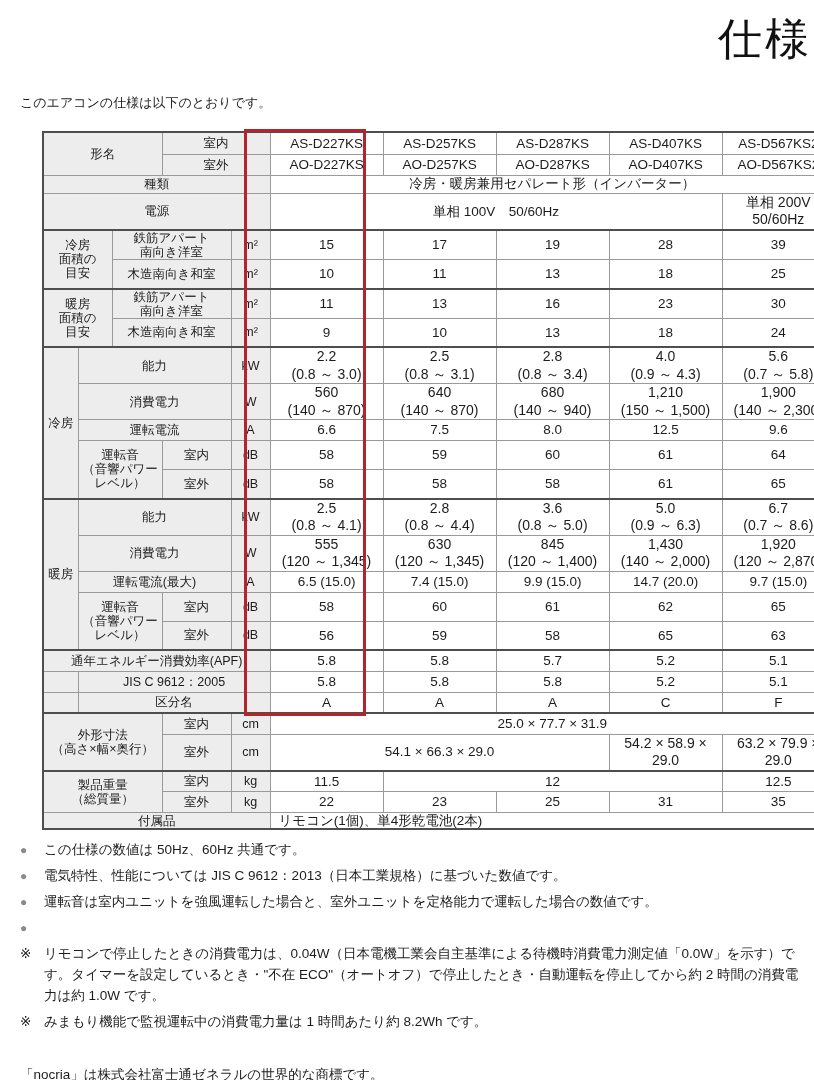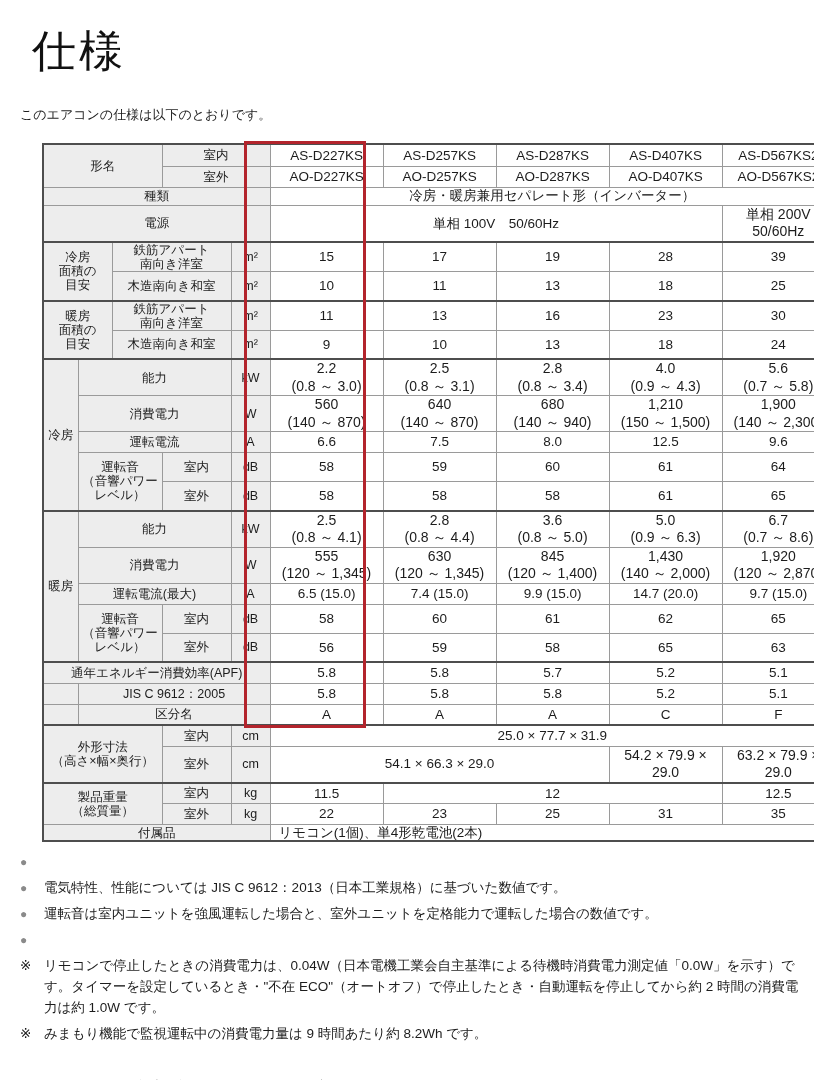--- a/index.html
+++ b/index.html
@@ -1,18 +1,18 @@
 <!DOCTYPE html>
 <html lang="ja"><head>
 <meta charset="utf-8">
 <style>
   html,body{margin:0;padding:0;background:#fff;}
   body{width:814px;min-height:1080px;font-family:"Liberation Sans","DejaVu Sans",sans-serif;color:#1c1c1c;}
   .page{padding:10px 2px 0 20px;}
-  h1.title{margin:12px;font-size:44px;font-weight:400;letter-spacing:3px;color:#111;}
+  h1.title{margin:0;font-size:44px;font-weight:400;letter-spacing:3px;color:#111;text-align:right;}
   p.intro{margin:25px 0 0 0;font-size:13px;}
   .table-wrap{position:relative;margin-top:19px;padding-left:22px;}
   table.spec{border-collapse:collapse;table-layout:fixed;width:792px;border:2px solid #4e4e4e;}
   td{border:1px solid #9a9a9a;text-align:center;vertical-align:middle;padding:0 2px;white-space:pre-line;line-height:1.12;overflow:hidden;}
   td.l{background:#ededed;font-size:12.5px;}
   td.v{background:#fff;font-size:13.5px;}
   td.left{text-align:left;padding-left:8px;border-radius:9px;}
   td.sm{font-size:14px;line-height:1.25;}
   tr.bt td{border-top:2px solid #4e4e4e;}
   tr.h22{height:22px}tr.h21{height:21px}tr.h18{height:18px}tr.h37{height:37px}
@@ -267,21 +267,21 @@
           <td class="l" rowspan="2" colspan="3">外形寸法
 （高さ×幅×奥行）</td>
           <td class="l">室内</td>
           <td class="l">cm</td>
           <td class="v" colspan="5">25.0 × 77.7 × 31.9</td>
         </tr>
         <tr class="h36">
           <td class="l">室外</td>
           <td class="l">cm</td>
           <td class="v" colspan="3">54.1 × 66.3 × 29.0</td>
-          <td class="v sm">54.2 × 79.9 ×
+          <td class="v sm">54.2 × 58.9 ×
 29.0</td>
           <td class="v sm">63.2 × 79.9 ×
 29.0</td>
         </tr>
         <tr class="h21 bt">
           <td class="l" rowspan="2" colspan="3">製品重量
 （総質量）</td>
           <td class="l">室内</td>
           <td class="l">kg</td>
           <td class="v">11.5</td>
@@ -302,39 +302,40 @@
           <td class="v left" colspan="5">リモコン(1個)、単4形乾電池(2本)</td>
         </tr>
       </tbody>
     </table>
     <div class="hl-box"></div>
   </div>
 
   <div class="notes">
     <div class="note dot">
       <span class="mk">●</span>
+      <span class="txt">この仕様の数値は 50Hz、60Hz 共通です。</span>
     </div>
     <div class="note dot">
       <span class="mk">●</span>
       <span class="txt">電気特性、性能については JIS C 9612：2013（日本工業規格）に基づいた数値です。</span>
     </div>
     <div class="note dot">
       <span class="mk">●</span>
       <span class="txt">運転音は室内ユニットを強風運転した場合と、室外ユニットを定格能力で運転した場合の数値です。</span>
     </div>
     <div class="note dot">
       <span class="mk">●</span>
     </div>
     <div class="note ref">
       <span class="mk">※</span>
       <span class="txt">リモコンで停止したときの消費電力は、0.04W（日本電機工業会自主基準による待機時消費電力測定値「0.0W」を示す）です。タイマーを設定しているとき・"不在 ECO"（オートオフ）で停止したとき・自動運転を停止してから約 2 時間の消費電力は約 1.0W です。</span>
     </div>
     <div class="note ref">
       <span class="mk">※</span>
-      <span class="txt">みまもり機能で監視運転中の消費電力量は 9 時間あたり約 8.2Wh です。</span>
+      <span class="txt">みまもり機能で監視運転中の消費電力量は 1 時間あたり約 8.2Wh です。</span>
     </div>
   </div>
 
   <div class="trademarks">
     <p>「nocria」は株式会社富士通ゼネラルの世界的な商標です。</p>
 
   </div>
 </div>
 
 </body></html>

